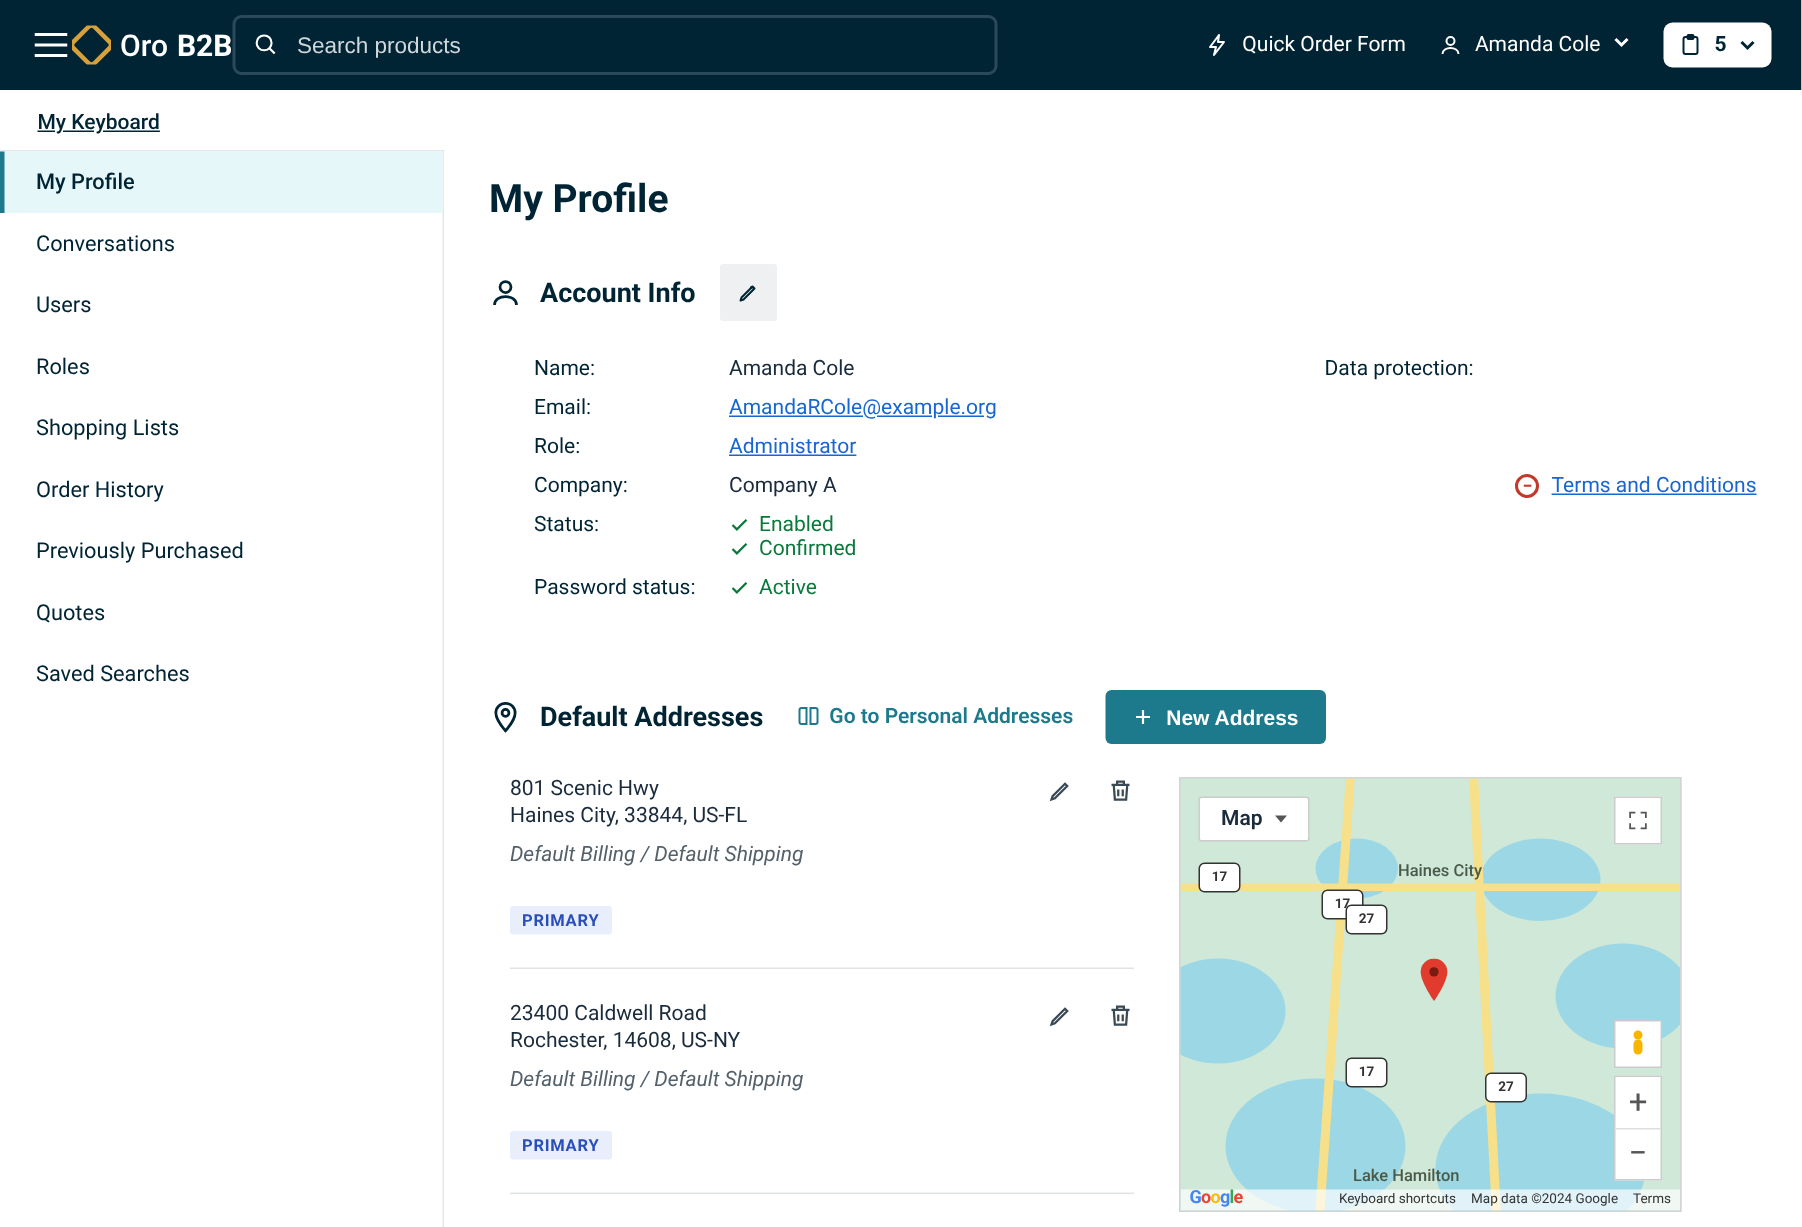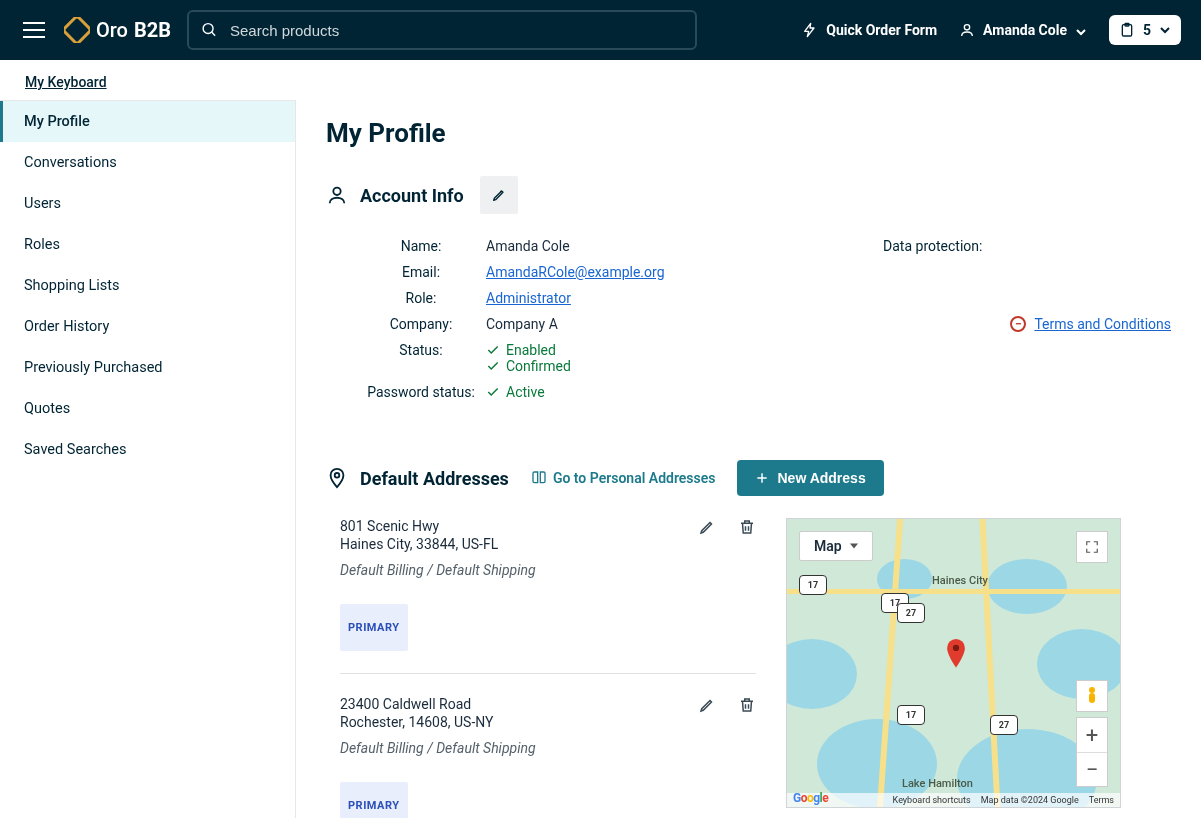--- a/index.html
+++ b/index.html
@@ -10,21 +10,20 @@
     background: #fff;
     font-size: 14px;
   }
   
   .header {
     background: #002434;
     display: flex;
     align-items: center;
     padding: 16px 20px;
     height: 60px;
-    gap: 16px;
   }
   .hamburger {
     color: #fff;
     cursor: pointer;
     width: 28px; height: 28px;
     display:flex;align-items:center;justify-content:center;
   }
   .logo {
     display: flex;
     align-items: center;
@@ -58,21 +57,21 @@
     outline: none;
     color: #fff;
     font-size: 15px;
     width: 100%;
   }
   .search input::placeholder { color: #d0d8dc; }
   .hdr-right {
     display:flex; align-items:center; gap: 22px; margin-left:auto;
     color:#fff;
   }
-  .hdr-link { display:flex;align-items:flex-end;gap:8px;cursor:pointer;font-weight:700;}
+  .hdr-link { display:flex;align-items:flex-start;gap:8px;cursor:pointer;font-weight:400;}
   .cart-badge {
     background:#fff;
     color:#002434;
     border-radius:6px;
     padding:6px 10px;
     display:flex;align-items:center;gap:8px;
     font-weight:700;
     cursor:pointer;
   }
   
@@ -130,21 +129,21 @@
     display:flex;align-items:center;justify-content:center;
     cursor:pointer;
     border-radius:2px;
   }
   .info-grid {
     display:flex; gap:60px;
     padding-left:30px;
     margin-bottom:50px;
   }
   .info-col-left { }
-  .info-row { display:flex; margin-bottom:10px;text-align:center;}
+  .info-row { display:flex; margin-bottom:10px;}
   .info-label { width:130px; color:#002434;}
   .info-val { color:#1a2b3c;}
   .info-val a { color:#1966d2; text-decoration:underline;}
   .status-line { display:flex;align-items:center;gap:6px;color:#0a7a3c;}
   .status-good { color:#0a7a3c;}
   .dp-wrap { display:flex; gap:50px;}
   .dp-label { color:#002434;}
   .dp-link { display:flex;align-items:center;gap:8px;}
   .dp-link a { color:#1966d2; text-decoration:underline;}
   .minus-circle {
@@ -167,21 +166,21 @@
     border-bottom:1px solid #e0e3e5;
     padding:0 0 22px;
     margin-bottom:22px;
     position:relative;
   }
   .addr-line { margin:0 0 2px;}
   .addr-meta { font-style:italic;color:#55616a;margin-top:10px;}
   .badge-primary {
     display:inline-block;margin-top:12px;
     background:#e8eefc;color:#2a4fb8;font-size:11px;font-weight:700;
-    letter-spacing:.5px;padding:17px 8px;border-radius:2px;
+    letter-spacing:.5px;padding:3px 8px;border-radius:2px;
   }
   .addr-actions {
     position:absolute; right:0; top:0;
     display:flex;gap:22px;
   }
   .act-icon { cursor:pointer;color:#3a4a55;}
   .map {
     width:335px;height:290px;
     background:#cfe8d8;
     border:1px solid #d0d4d7;

